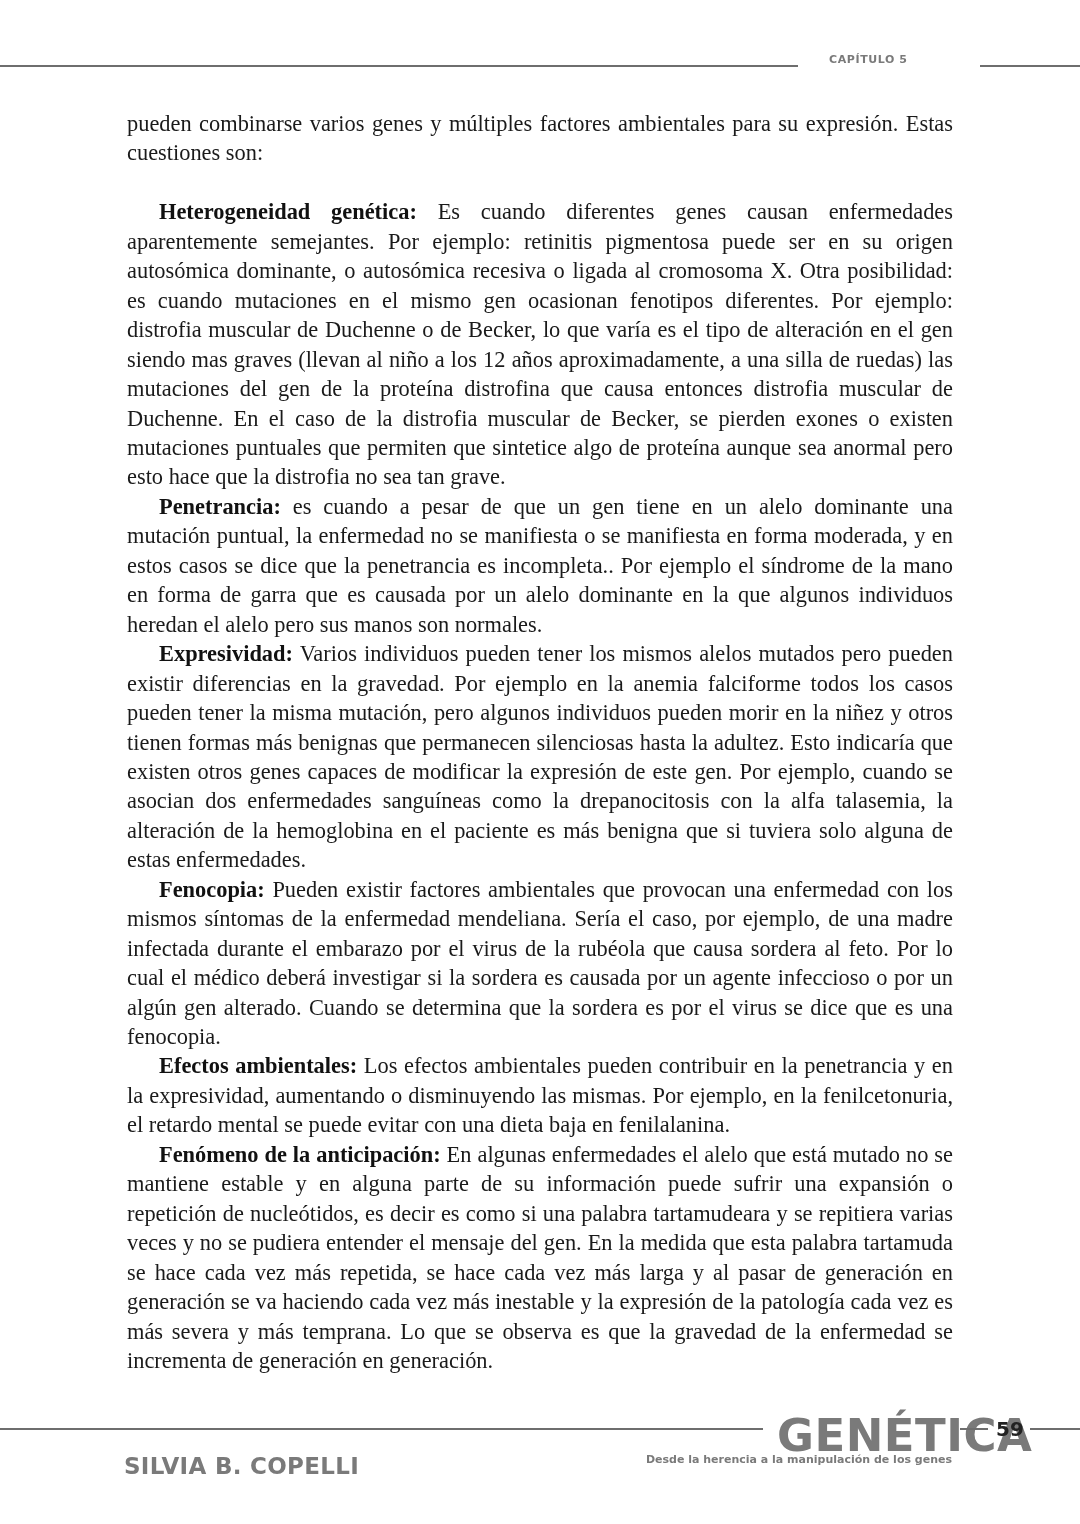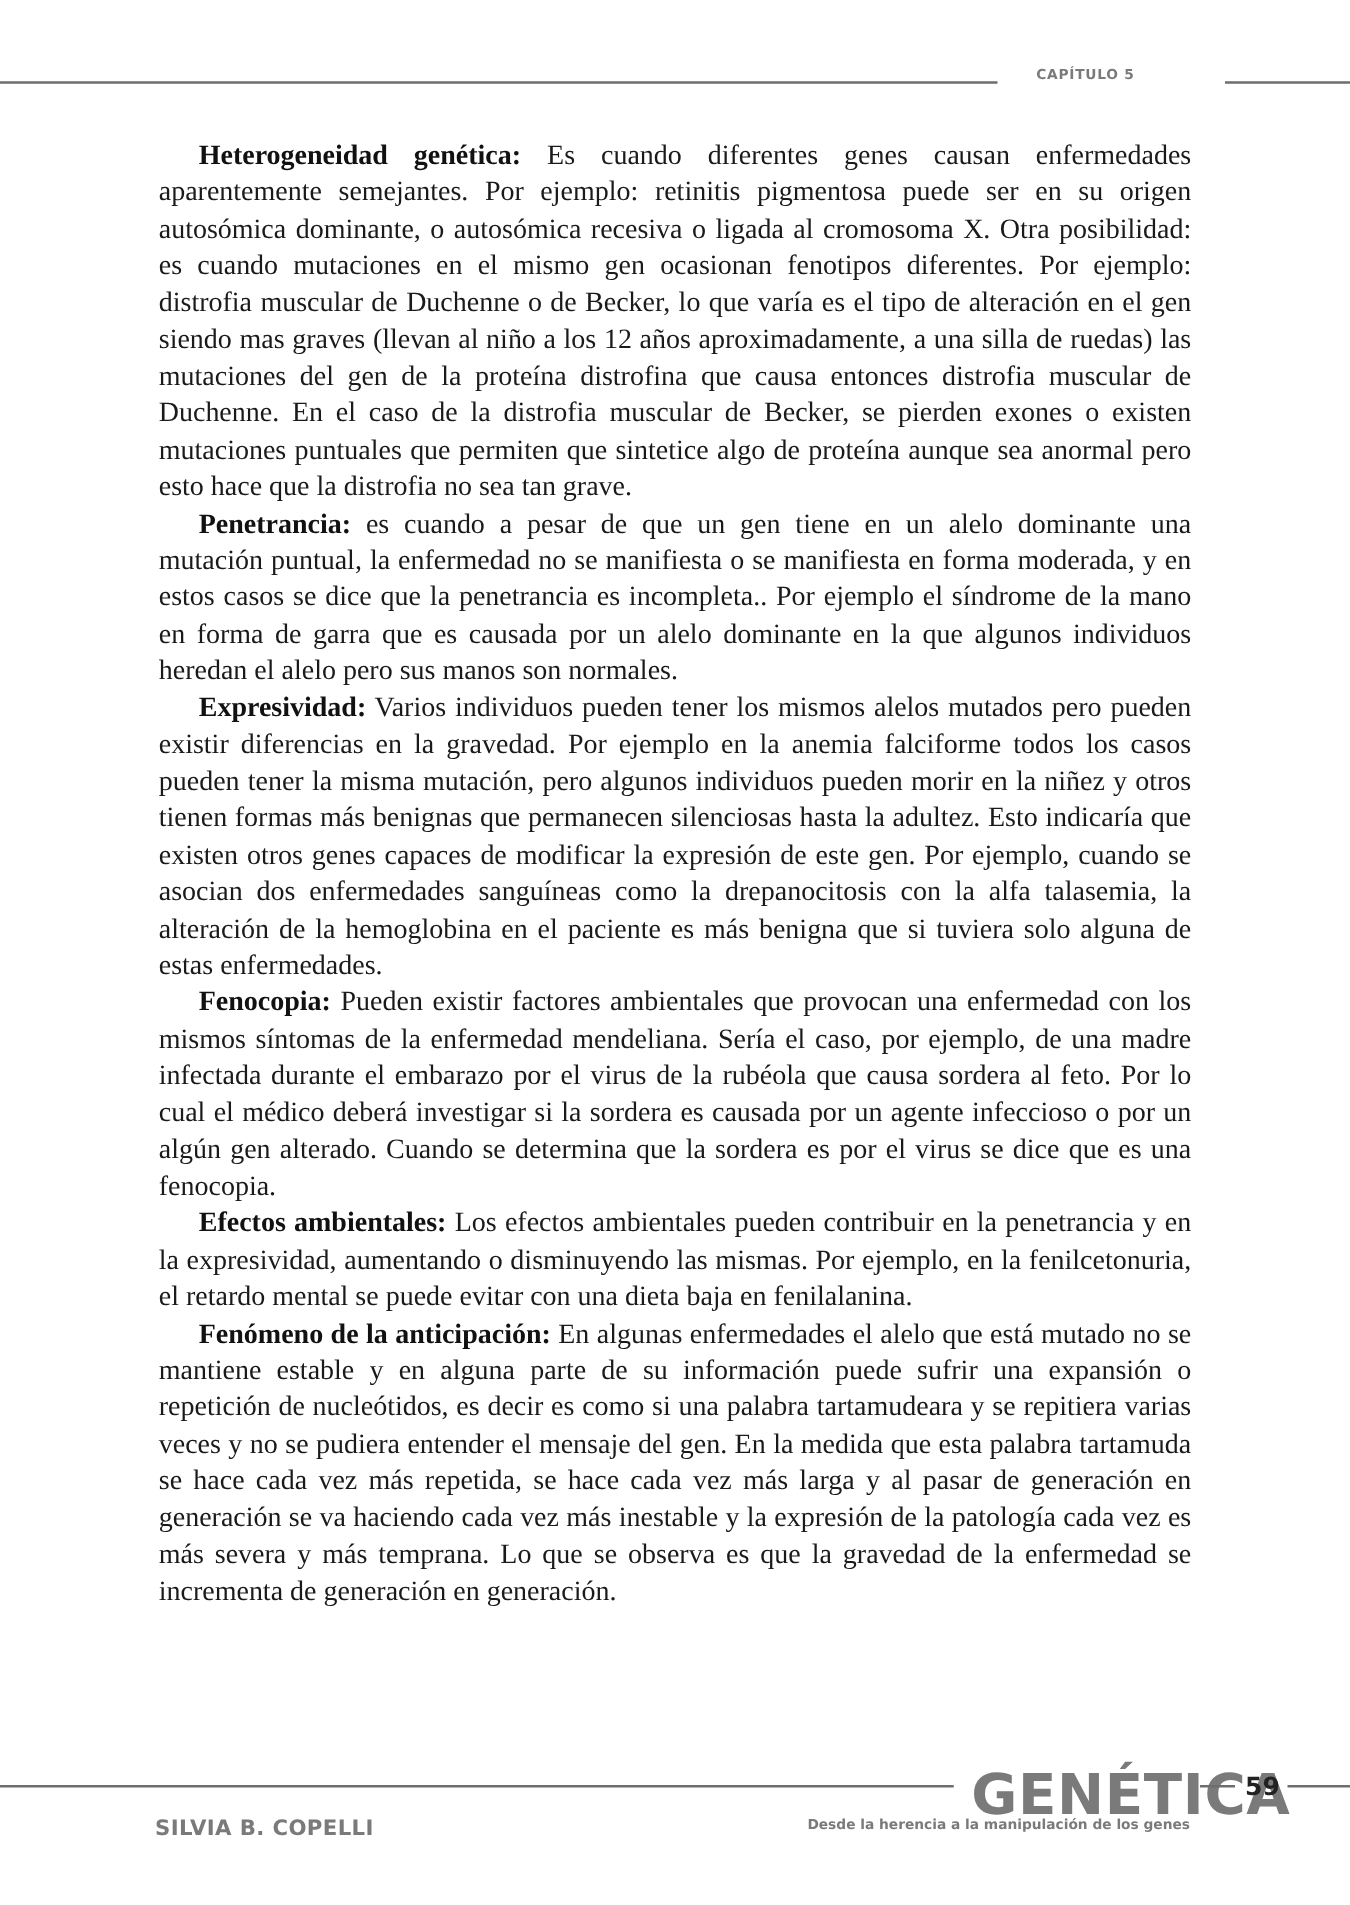--- a/index.html
+++ b/index.html
@@ -74,21 +74,21 @@
       font-weight: bold;
       font-size: 20px;
       color: #222;
     }
     .author {
       position: absolute;
       top: 1453px;
       left: 124px;
       font-family: "DejaVu Sans", sans-serif;
       font-weight: bold;
-      font-size: 17px;
+      font-size: 23px;
       letter-spacing: 0.3px;
       color: #7a7a7a;
       white-space: nowrap;
     }
     .subtitle {
       position: absolute;
       top: 1453px;
       right: 128px;
       font-family: "DejaVu Sans", sans-serif;
       font-weight: bold;
@@ -98,20 +98,21 @@
     }
   </style>
 </head>
 <body>
 
 <div class="hdr-line" style="top:65px; left:0; width:798px;"></div>
 <div class="chapter">CAPÍTULO 5</div>
 <div class="hdr-line" style="top:65px; left:980px; width:100px;"></div>
 
 <div class="content">
+  <p class="intro">pueden combinarse varios genes y múltiples factores ambientales para su expresión. Estas cuestiones son:</p>
 
   <p class="indent"><b>Heterogeneidad genética:</b><span> Es cuando diferentes genes causan enfermedades aparentemente semejantes. Por ejemplo: retinitis pigmentosa puede ser en su origen autosómica dominante, o autosómica recesiva o ligada al cromosoma X. Otra posi­bilidad: es cuando mutaciones en el mismo gen ocasionan fenotipos diferentes. Por ejemplo: distrofia muscular de Duchenne o de Becker, lo que varía es el tipo de alte­ración en el gen siendo mas graves (llevan al niño a los 12 años aproximadamente, a una silla de ruedas) las mutaciones del gen de la proteína distrofina que causa enton­ces distrofia muscular de Duchenne. En el caso de la distrofia muscular de Becker, se pierden exones o existen mutaciones puntuales que permiten que sintetice algo de proteína aunque sea anormal pero esto hace que la distrofia no sea tan grave.</span></p>
 
   <p class="indent"><b>Penetrancia:</b><span> es cuando a pesar de que un gen tiene en un alelo dominante una mutación puntual, la enfermedad no se manifiesta o se manifiesta en forma modera­da, y en estos casos se dice que la penetrancia es incompleta.. Por ejemplo el síndro­me de la mano en forma de garra que es causada por un alelo dominante en la que algunos individuos heredan el alelo pero sus manos son normales.</span></p>
 
   <p class="indent"><b>Expresividad:</b><span> Varios individuos pueden tener los mismos alelos mutados pero pueden existir diferencias en la gravedad. Por ejemplo en la anemia falciforme todos los casos pueden tener la misma mutación, pero algunos individuos pueden morir en la niñez y otros tienen formas más benignas que permanecen silenciosas hasta la adultez. Esto indicaría que existen otros genes capaces de modificar la expresión de este gen. Por ejemplo, cuando se asocian dos enfermedades sanguíneas como la drepanocitosis con la alfa talasemia, la alteración de la hemoglobina en el paciente es más benigna que si tuviera solo alguna de estas enfermedades.</span></p>
 
   <p class="indent"><b>Fenocopia:</b><span> Pueden existir factores ambientales que provocan una enfermedad con los mismos síntomas de la enfermedad mendeliana. Sería el caso, por ejemplo, de una madre infectada durante el embarazo por el virus de la rubéola que causa sor­dera al feto. Por lo cual el médico deberá investigar si la sordera es causada por un agente infeccioso o por un algún gen alterado. Cuando se determina que la sordera es por el virus se dice que es una fenocopia.</span></p>
 
   <p class="indent"><b>Efectos ambientales:</b><span> Los efectos ambientales pueden contribuir en la penetran­cia y en la expresividad, aumentando o disminuyendo las mismas. Por ejemplo, en la fenilcetonuria, el retardo mental se puede evitar con una dieta baja en fenilalanina.</span></p>

